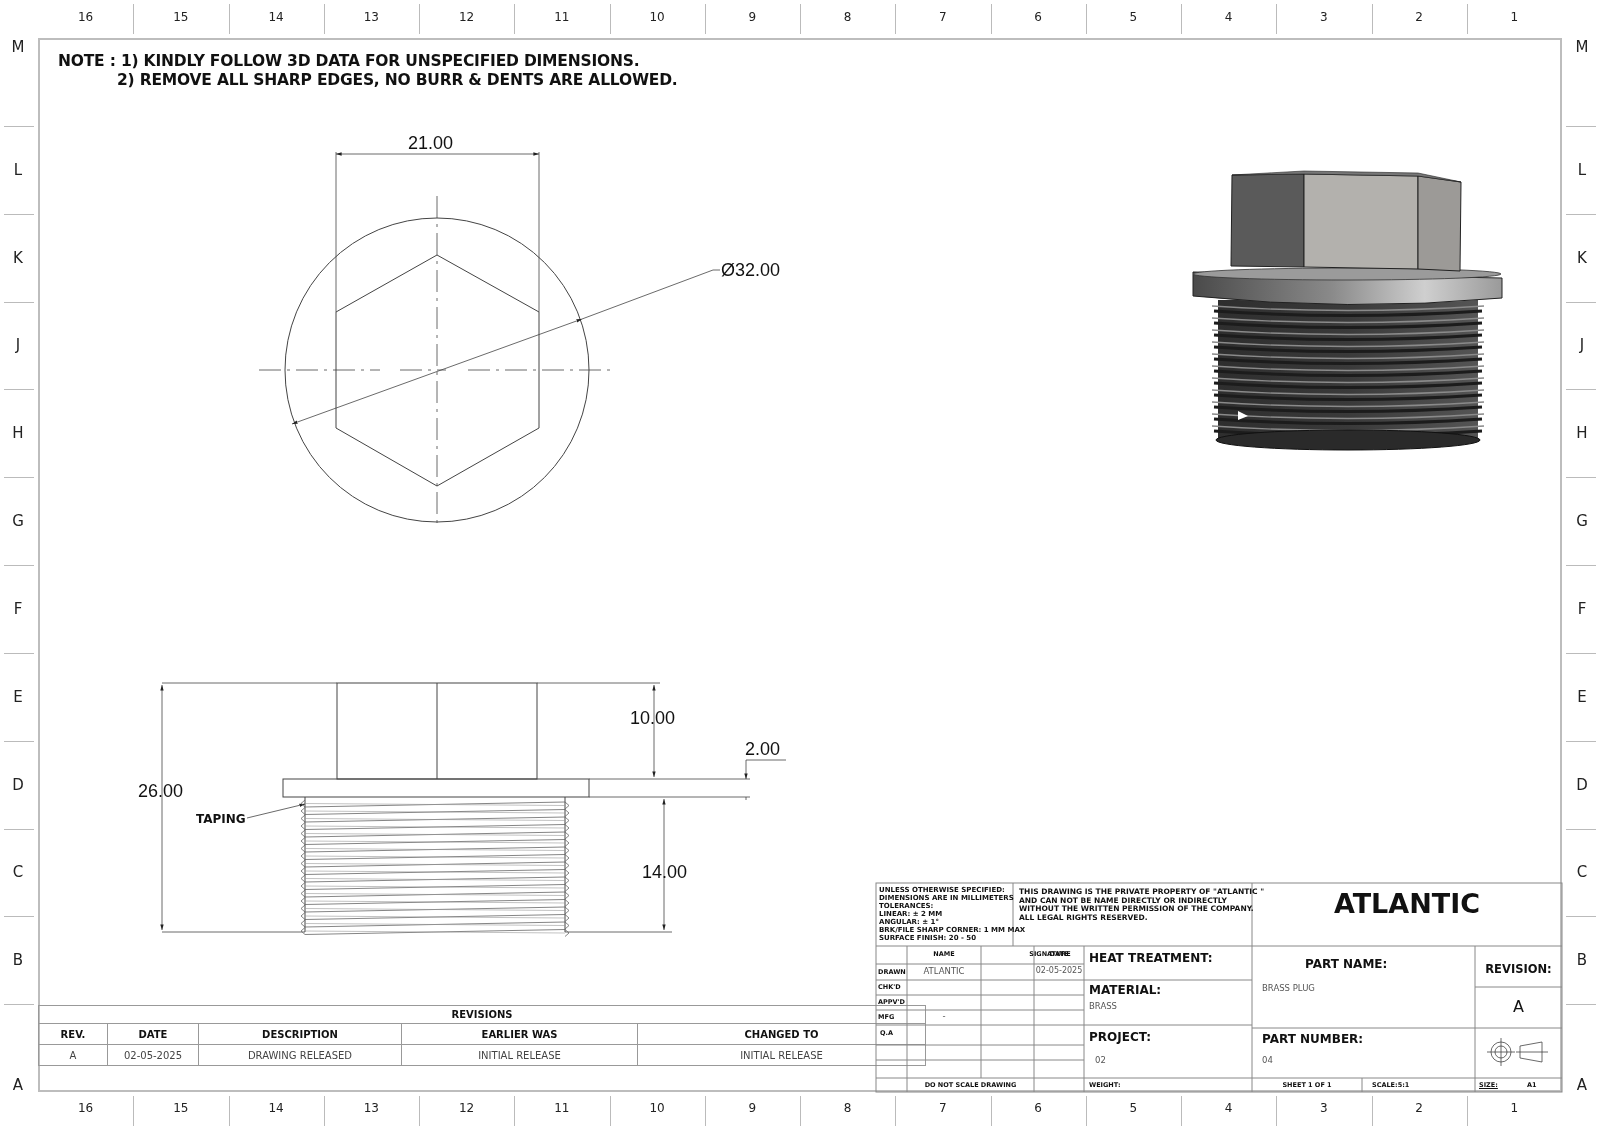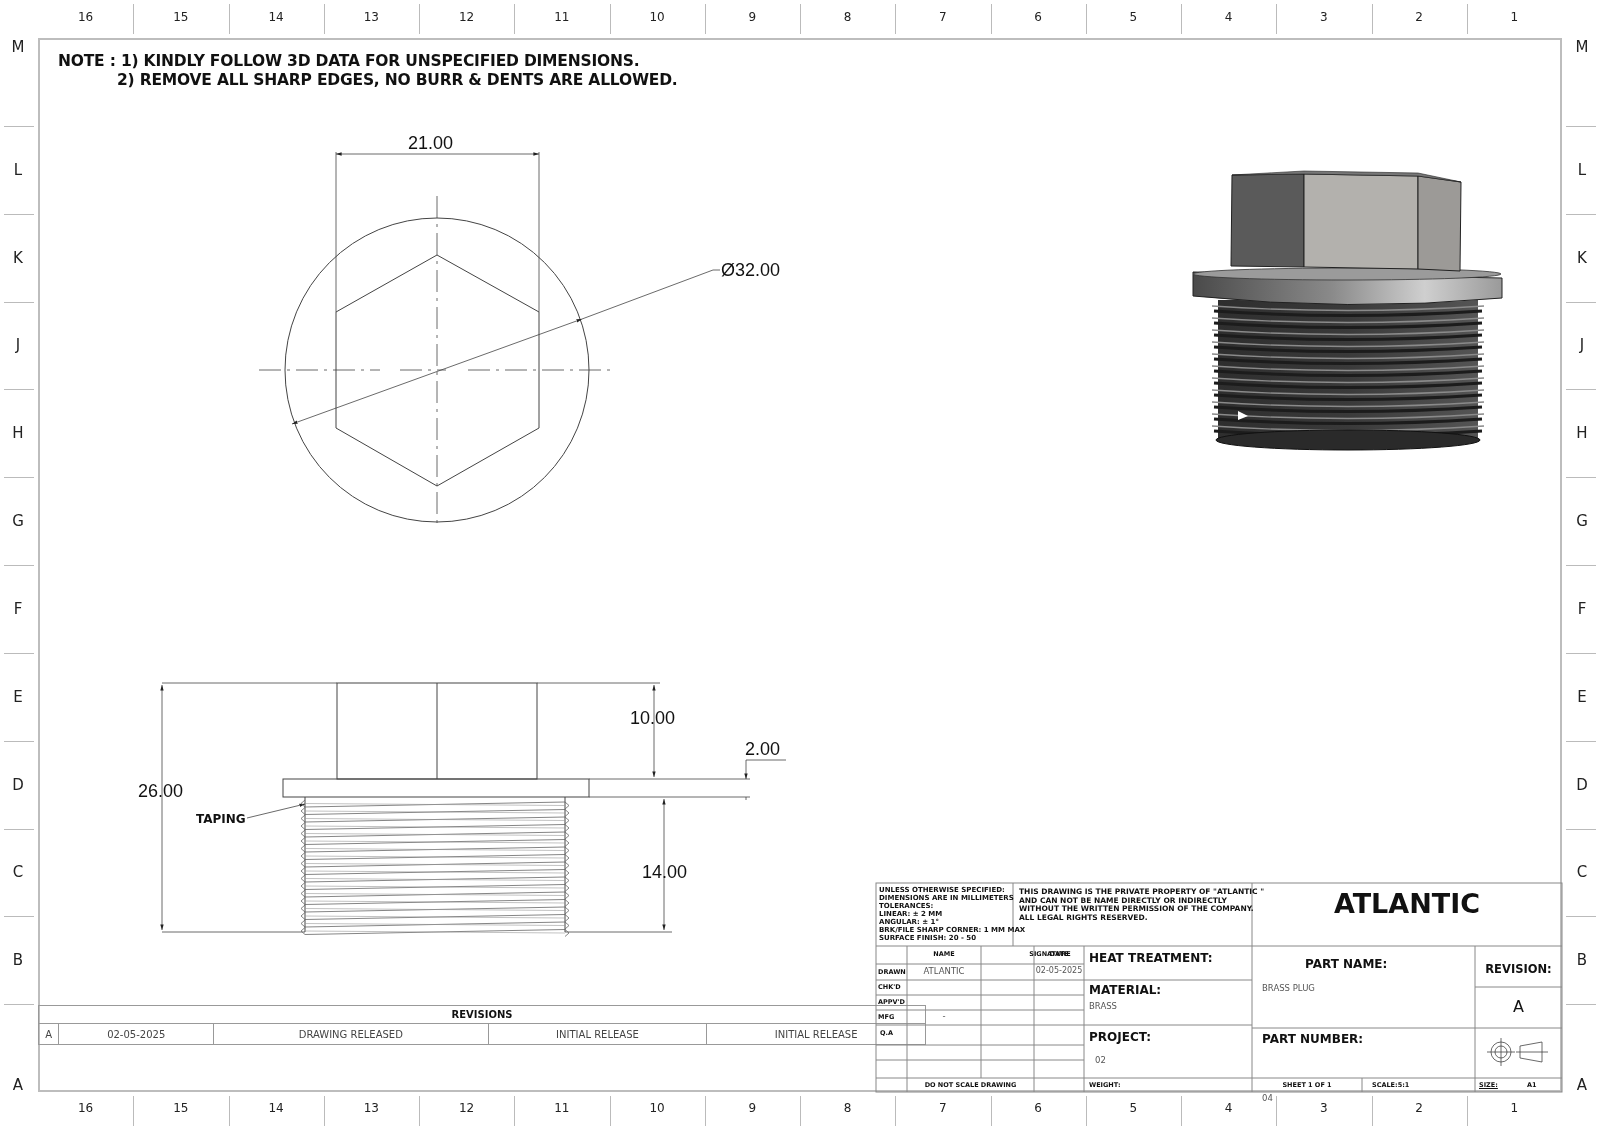--- a/index.html
+++ b/index.html
@@ -298,20 +298,27 @@
 <div class="dim" style="left:630px;top:708px;">10.00</div>
 <div class="dim" style="left:745px;top:739px;">2.00</div>
 <div class="dim" style="left:642px;top:862px;">14.00</div>
 <div class="callout" style="left:196px;top:812px;">TAPING</div>
 
 <table class="rev-table">
   <tbody>
       <tr class="title">
         <td colspan="5">REVISIONS</td>
       </tr>
+  <tr class="hdr">
+    <td style="width:68px">REV.</td>
+    <td style="width:90px">DATE</td>
+    <td style="width:202px">DESCRIPTION</td>
+    <td style="width:235px">EARLIER WAS</td>
+    <td>CHANGED TO</td>
+  </tr>
   <tr class="val">
     <td>A</td>
     <td>02-05-2025</td>
     <td>DRAWING RELEASED</td>
     <td>INITIAL RELEASE</td>
     <td>INITIAL RELEASE</td>
   </tr>
 </tbody>
   </table>
 
@@ -389,21 +396,21 @@
   <div class="tbt h12" style="left:1089px;top:951px;">HEAT TREATMENT:</div>
   <div class="tbt h12" style="left:1089px;top:983px;">MATERIAL:</div>
   <div class="tbt l8" style="left:1089px;top:1001px;">BRASS</div>
   <div class="tbt h12" style="left:1089px;top:1030px;">PROJECT:</div>
   <div class="tbt l8" style="left:1095px;top:1055px;">02</div>
   <div class="tbt b6" style="left:1089px;top:1081px;">WEIGHT:</div>
 
   <div class="tbt h12" style="left:1262px;top:957px;margin-left:43px;">PART NAME:</div>
   <div class="tbt l8" style="left:1262px;top:983px;">BRASS PLUG</div>
   <div class="tbt h12" style="left:1262px;top:1032px;">PART NUMBER:</div>
-  <div class="tbt l8" style="left:1262px;top:1093px;">04</div>
+  <div class="tbt l8" style="left:1262px;top:1055px;">04</div>
   <div class="tbt h12" style="left:1475px;top:962px;width:87px;text-align:center;font-size:11.5px;">REVISION:</div>
   <div class="tbt" style="left:1475px;top:997px;width:87px;text-align:center;font-size:16px;">A</div>
 
   <div class="tbt b6" style="left:1252px;top:1081px;width:110px;text-align:center;">SHEET 1 OF 1</div>
   <div class="tbt b6" style="left:1372px;top:1081px;">SCALE:5:1</div>
   <div class="tbt b6" style="left:1479px;top:1081px;text-decoration:underline;">SIZE:</div>
   <div class="tbt b6" style="left:1527px;top:1081px;">A1</div>
 </div>
 
 </body></html>

